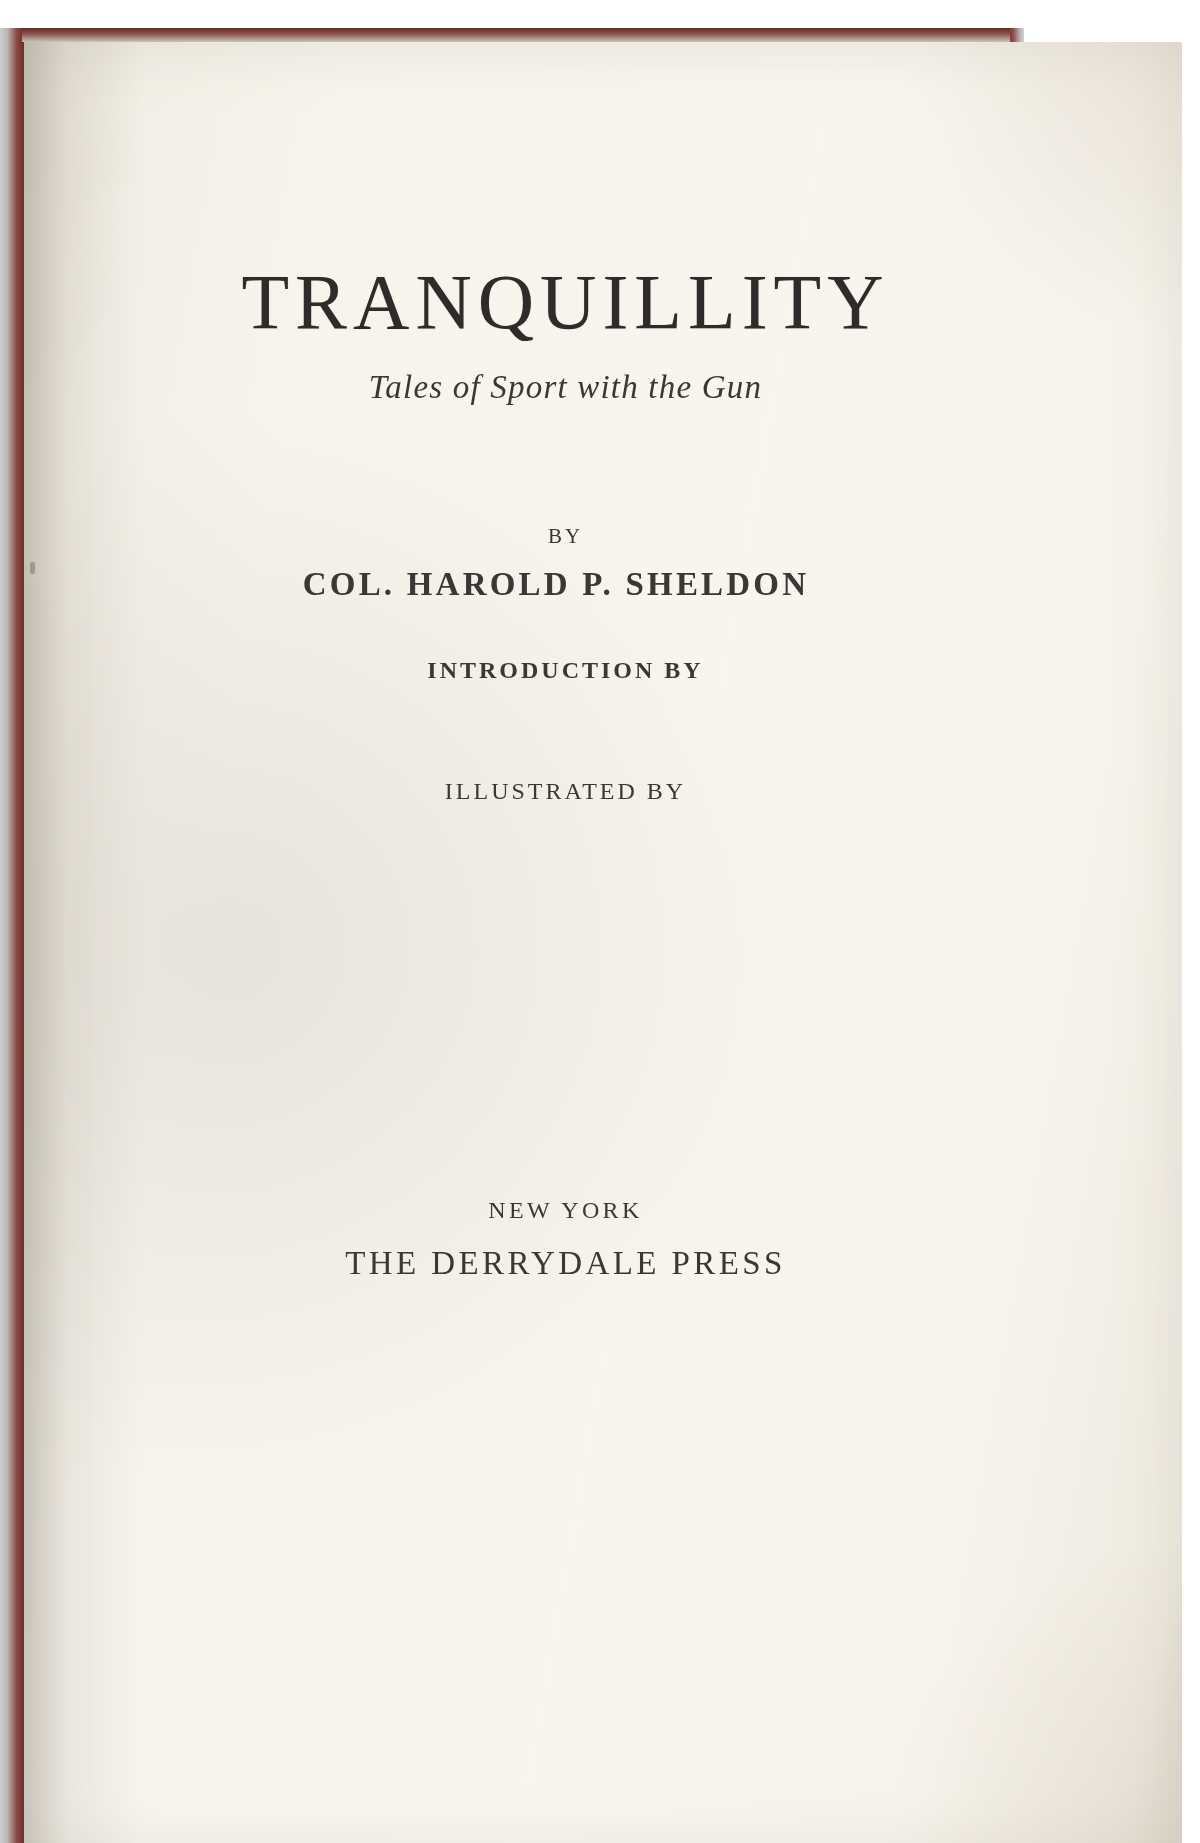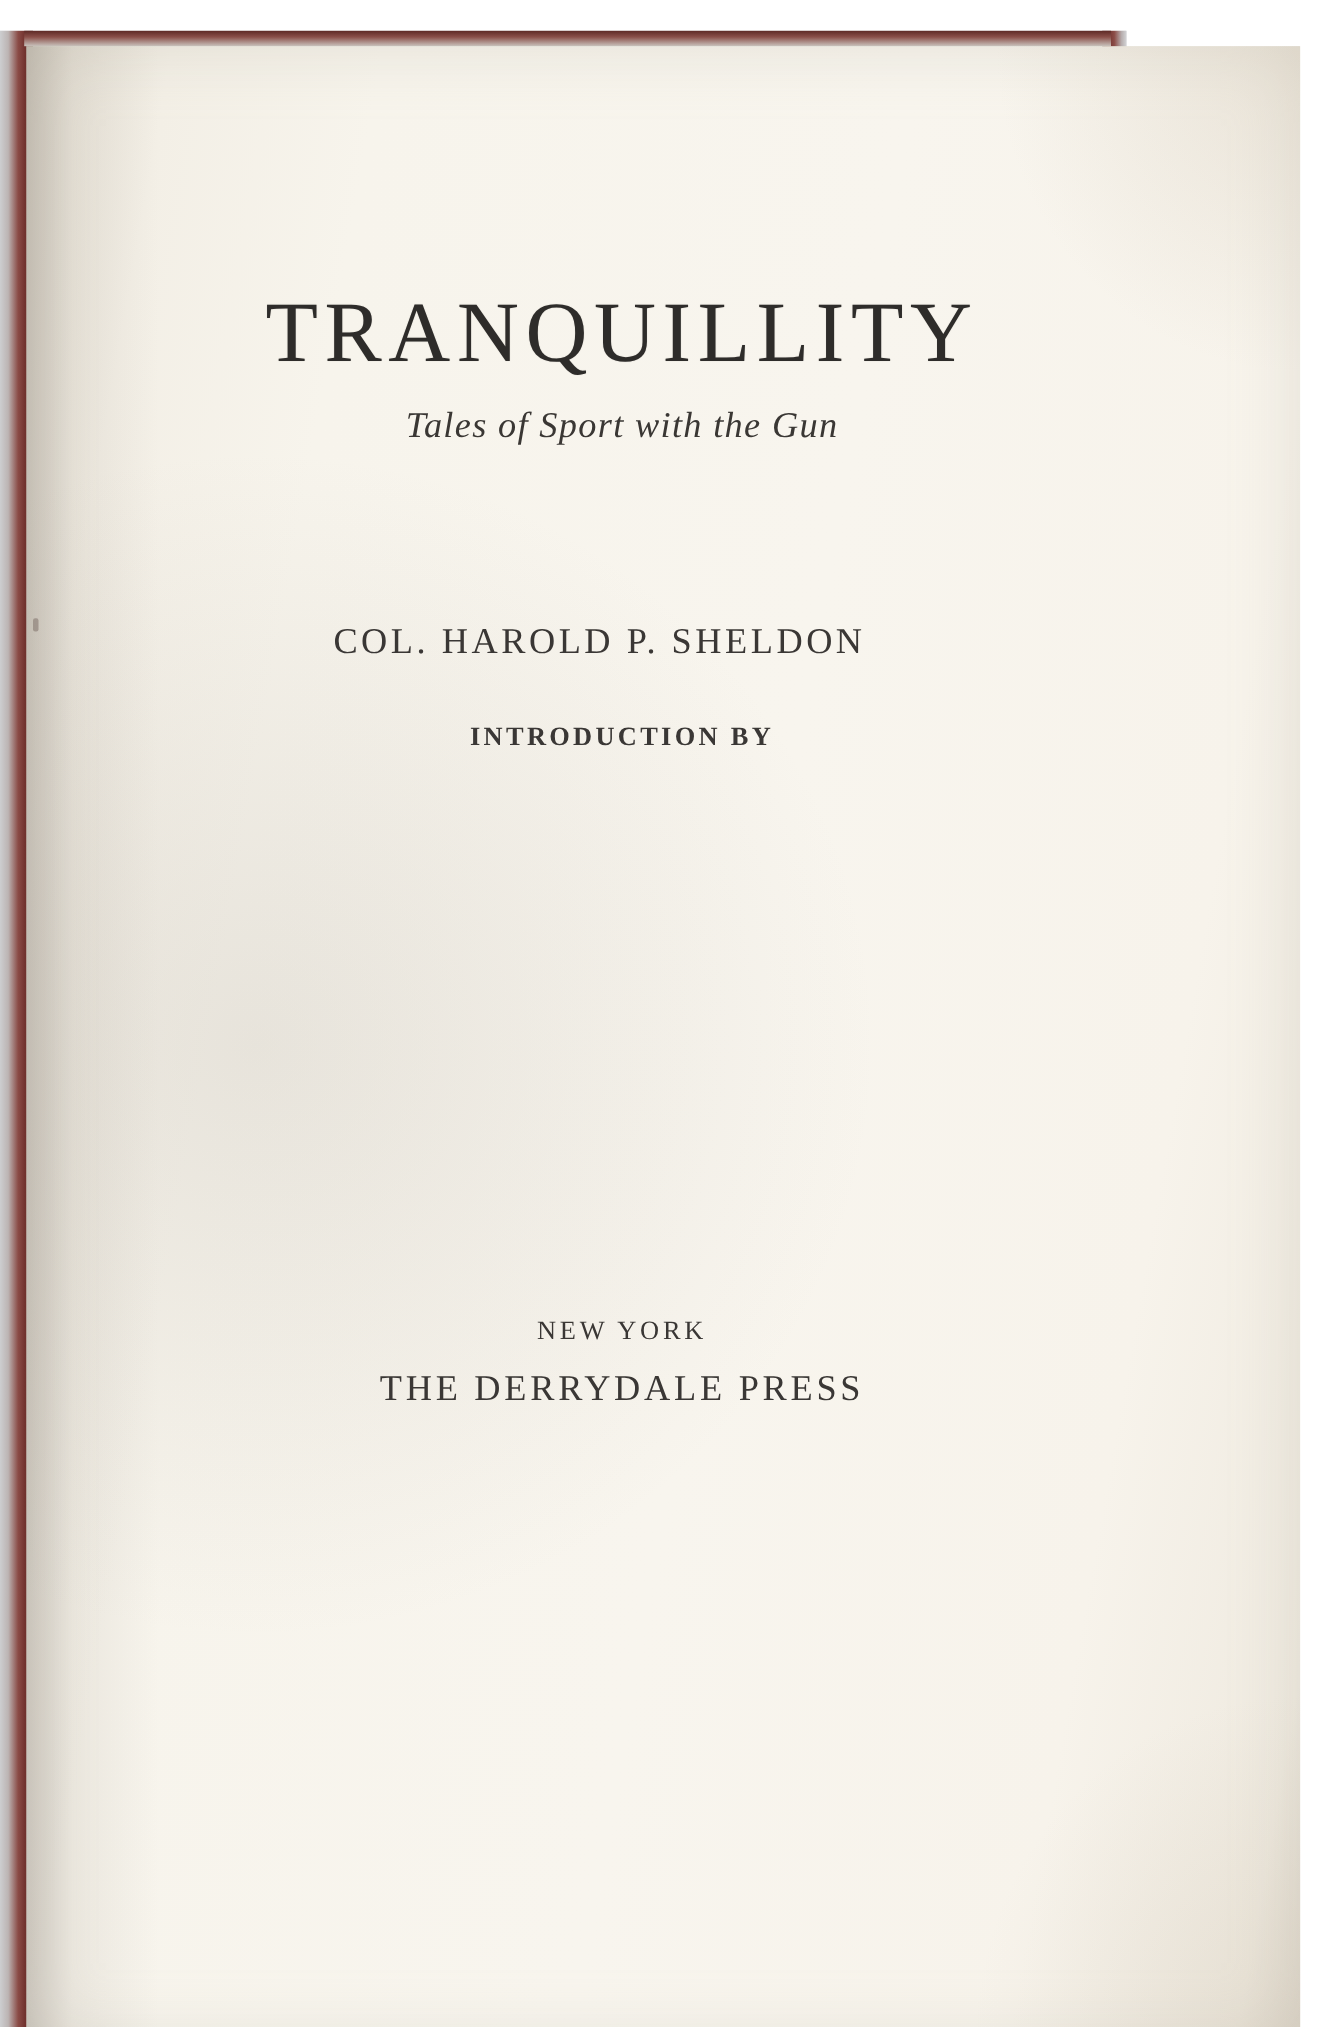--- a/index.html
+++ b/index.html
@@ -157,25 +157,26 @@
     left: 0; width: 100%;
     padding-right: 75px;
     box-sizing: border-box;
     font-size: 21px;
     letter-spacing: 3px;
   }
 
   .author {
     position: absolute;
     top: 524px;
-    left: 0; width: 100%;
+    left: 11px; width: 100%;
     padding-right: 116px;
     box-sizing: border-box;
     font-size: 33px;
     letter-spacing: 3.2px;
+    font-weight: bold;
   }
 
   .intro-label {
     position: absolute;
     top: 615px;
     left: 0; width: 100%;
     padding-right: 75px;
     box-sizing: border-box;
     font-size: 24px;
     letter-spacing: 3px;
@@ -247,23 +248,25 @@
     <div class="tone-tr"></div>
     <div class="tone-br"></div>
     <div class="tick"></div>
 
     <div class="content">
 
       <div class="title">TRANQUILLITY</div>
 
       <div class="subtitle">Tales of Sport with the Gun</div>
 
+      <div class="by-line smallcaps">BY</div>
       <div class="author smallcaps">COL. HAROLD P. SHELDON</div>
 
       <div class="intro-label smallcaps">INTRODUCTION BY</div>
 
+      <div class="illus-label smallcaps">ILLUSTRATED BY</div>
 
       <div class="city smallcaps">NEW YORK</div>
       <div class="publisher smallcaps">THE DERRYDALE PRESS</div>
 
     </div>
   </div>
 </div>
 
 </body></html>

